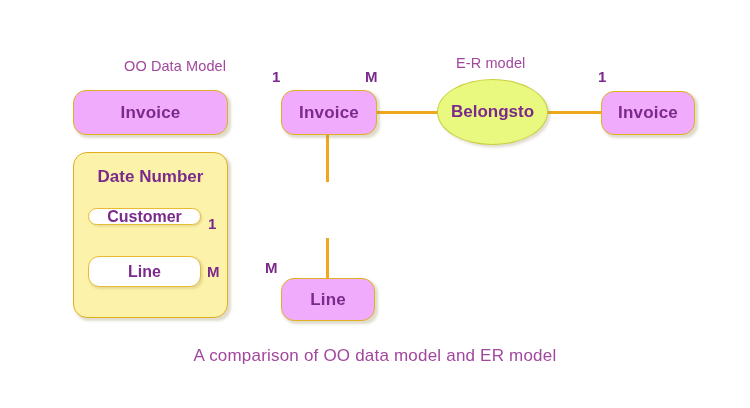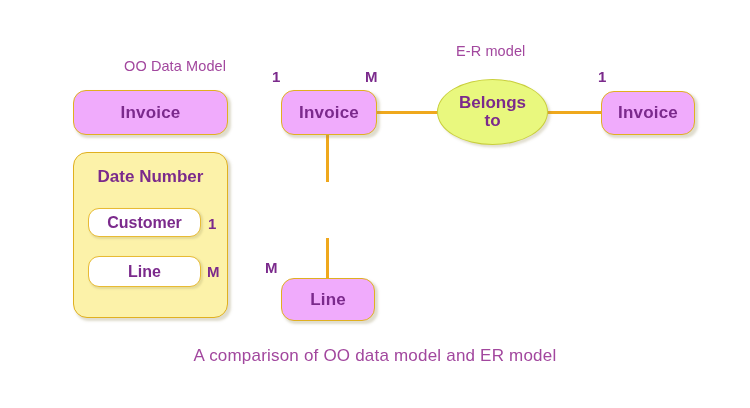--- a/index.html
+++ b/index.html
@@ -133,45 +133,45 @@
   <div class="section-label" style="left:92px; top:58px;margin-left:32px;">OO Data Model</div>
 
   <div class="entity" style="left:73px; top:90px; width:155px; height:45px;">
     <span>Invoice</span>
   </div>
 
   <div class="oo-container" style="left:73px; top:152px; width:155px; height:166px;">
 
     <div class="oo-attrs">Date Number</div>
 
-    <div class="inner-box" style="left:14px; top:55px; width:113px; height:29px;">
+    <div class="inner-box" style="left:14px; top:55px; width:113px; height:17px;">
       <span>Customer</span>
     </div>
     <div class="card" style="left:134px; top:62px;">1</div>
 
     <div class="inner-box" style="left:14px; top:103px; width:113px; height:31px;">
       <span>Line</span>
     </div>
     <div class="card" style="left:133px; top:110px;">M</div>
   </div>
 
-  <div class="section-label" style="left:456px; top:43px;text-align:center;">E-R model</div>
+  <div class="section-label" style="left:456px; top:55px;text-align:center;">E-R model</div>
 
   <div class="conn h" style="left:372px; top:111px; width:74px;"></div>
   <div class="conn h" style="left:540px; top:111px; width:66px;"></div>
   <div class="conn v" style="left:326px; top:130px; height:52px;"></div>
   <div class="conn v" style="left:326px; top:238px; height:44px;"></div>
 
   <div class="card" style="left:272px; top:68px;">1</div>
   <div class="card" style="left:365px; top:68px;">M</div>
   <div class="entity" style="left:281px; top:90px; width:96px; height:45px;">
     <span>Invoice</span>
   </div>
 
-  <div class="rel" style="left:437px; top:79px; width:111px; height:66px; flex-direction:column;">
+  <div class="rel" style="left:437px; top:79px; width:111px; height:66px; flex-direction:row;">
     <span>Belongs</span>
     <span>to</span>
   </div>
 
   <div class="card" style="left:598px; top:68px;">1</div>
   <div class="entity" style="left:601px; top:91px; width:94px; height:44px;">
     <span>Invoice</span>
   </div>
 
 

